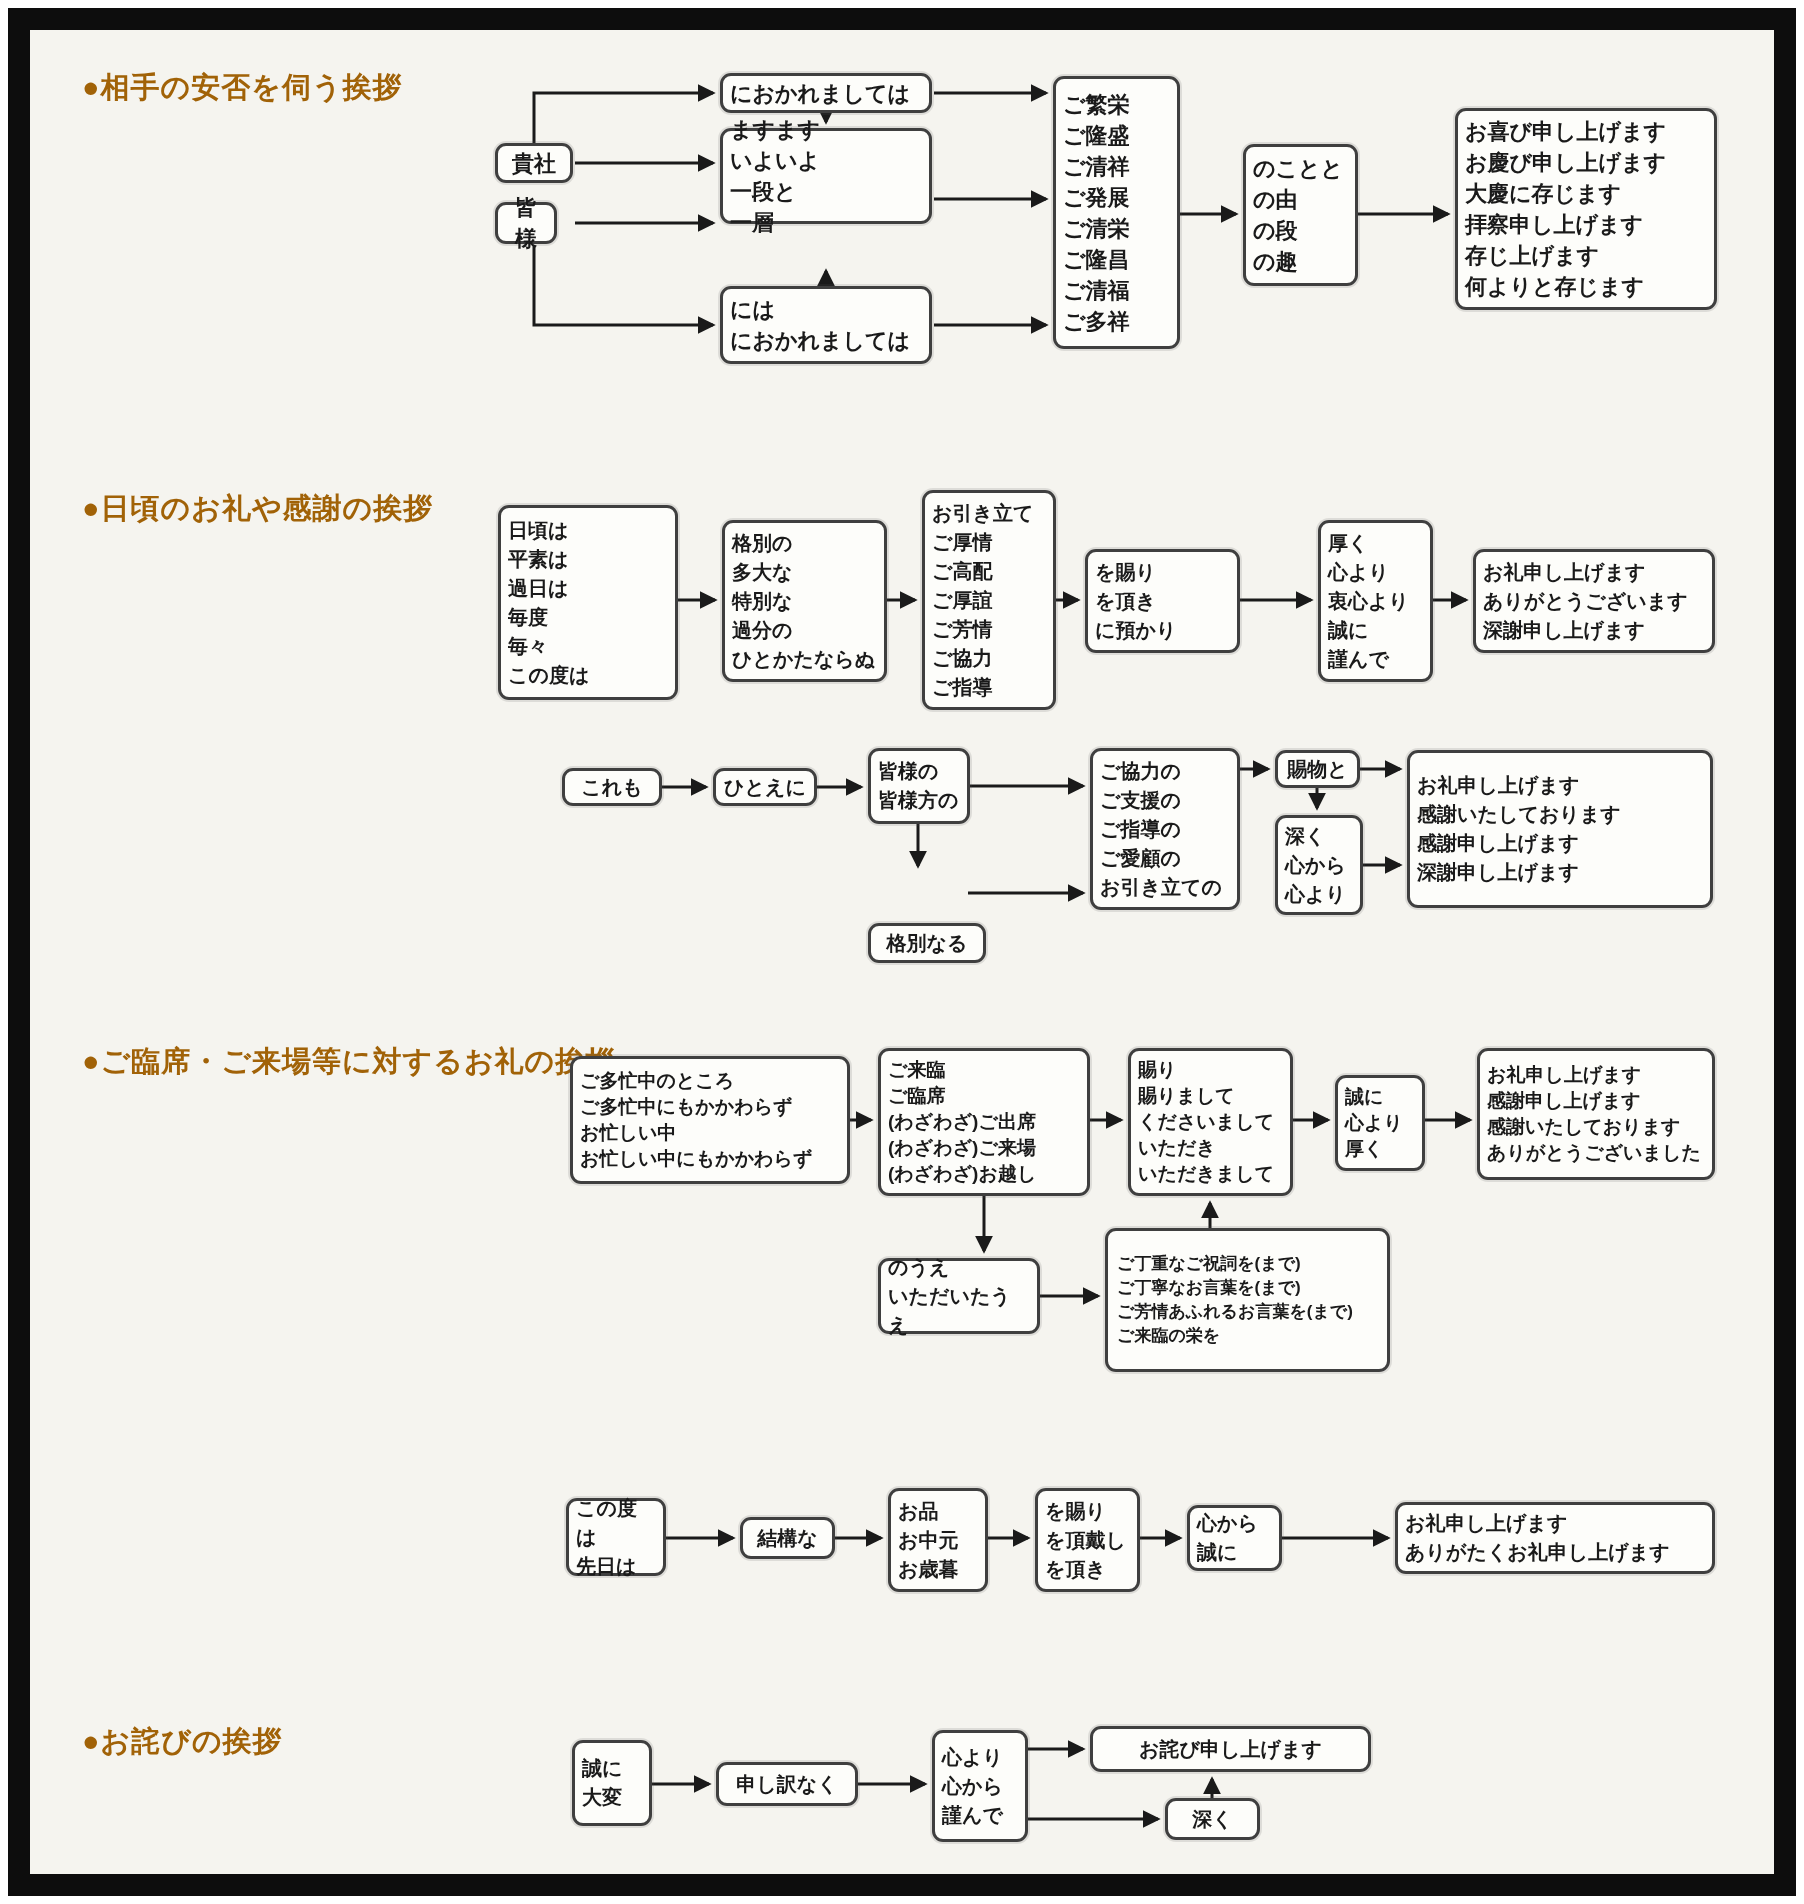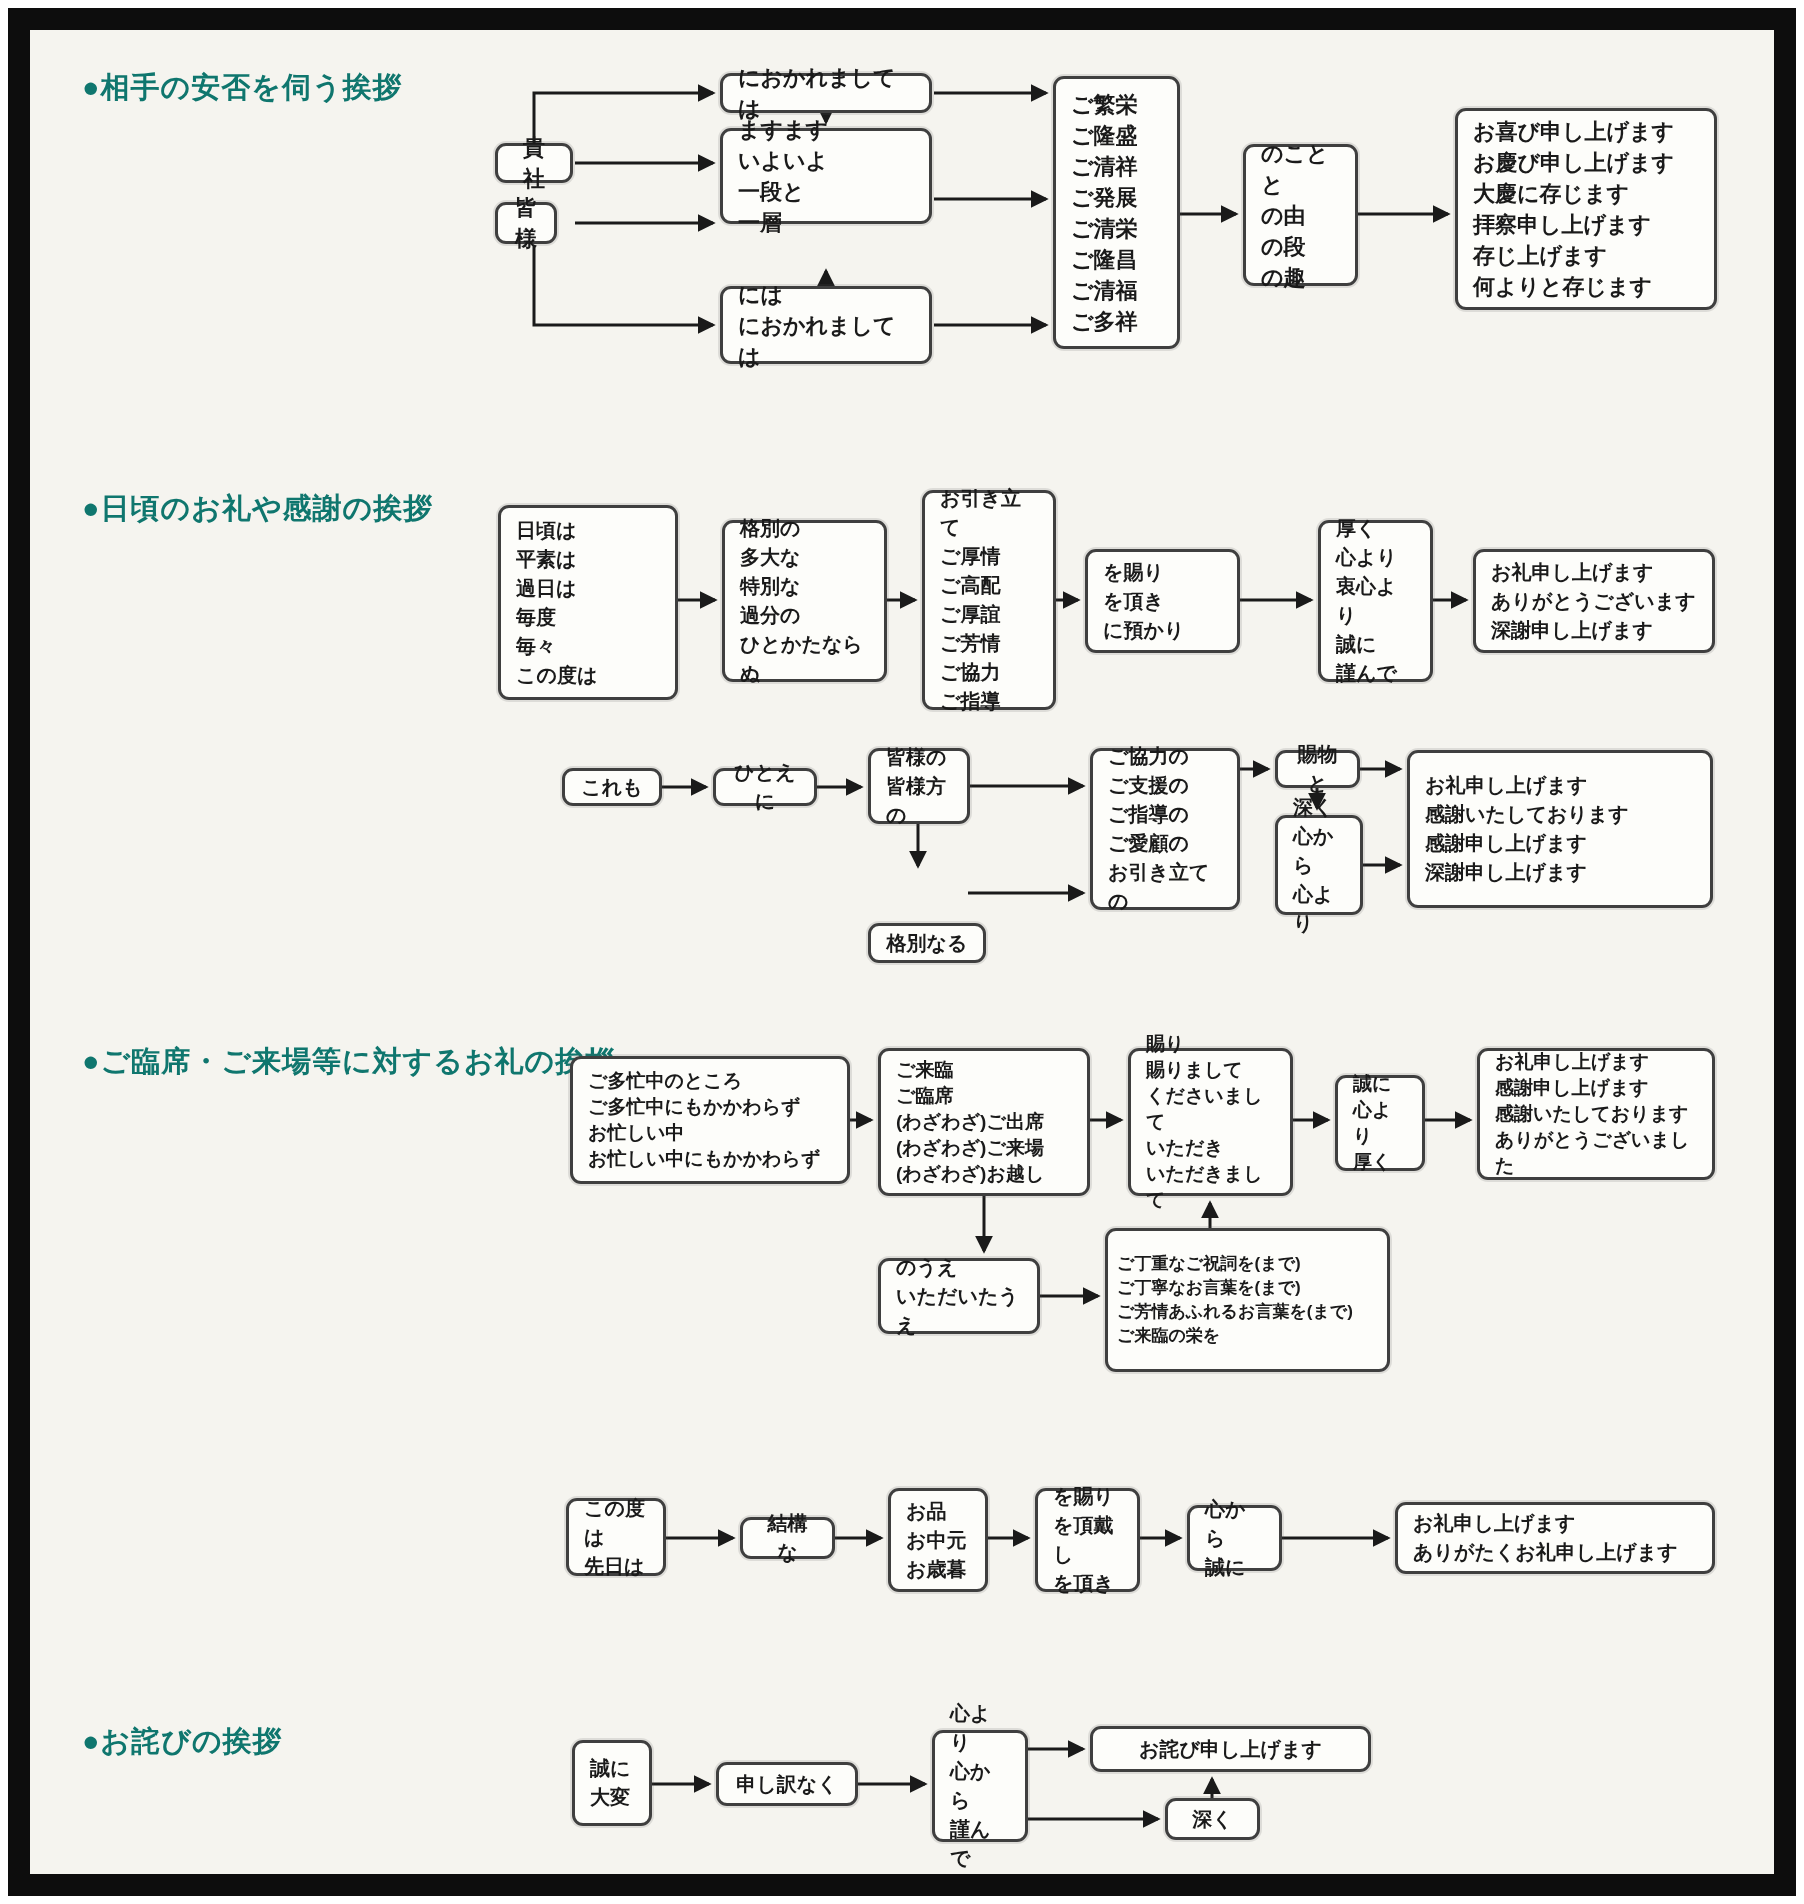--- a/index.html
+++ b/index.html
@@ -6,29 +6,29 @@
   .canvas {
     position:relative; width:1804px; height:1904px;
     background:#ffffff; overflow:hidden;
     font-family:"Liberation Sans","DejaVu Sans",sans-serif;
   }
   .frame { position:absolute; left:8px; top:8px; right:8px; bottom:8px; background:#0d0d0d; }
   .paper { position:absolute; left:30px; top:30px; right:30px; bottom:30px; background:#f5f4ef; }
   .layer { position:absolute; left:0; top:0; width:1804px; height:1904px; }
   svg.arrows { position:absolute; left:0; top:0; }
   .title {
-    position:absolute; font-size:29px; font-weight:bold; color:#0f766e;
+    position:absolute; font-size:29px; font-weight:bold; color:#a16207;
     letter-spacing:1px; white-space:pre-line;
   }
   .box {
     position:absolute; box-sizing:border-box;
     background:#fdfdfa; border:3px solid #3f3f3f; border-radius:11px;
     box-shadow:0 0 0 2px rgba(90,90,90,0.15);
     display:flex; flex-direction:column; justify-content:center;
-    padding:6px 15px; font-size:20px; line-height:29px; font-weight:bold;
+    padding:6px 7px; font-size:20px; line-height:29px; font-weight:bold;
     color:#1a1a1a; white-space:pre-line; text-align:left;
   }
   .box.c  { text-align:center; }
   .box.lg { font-size:22px; line-height:31px; }
   .box.sm { font-size:19px; line-height:26px; }
   .box.xs { font-size:17px; line-height:24px; padding:6px 9px; }
 </style>
 </head>
 <body>
 

